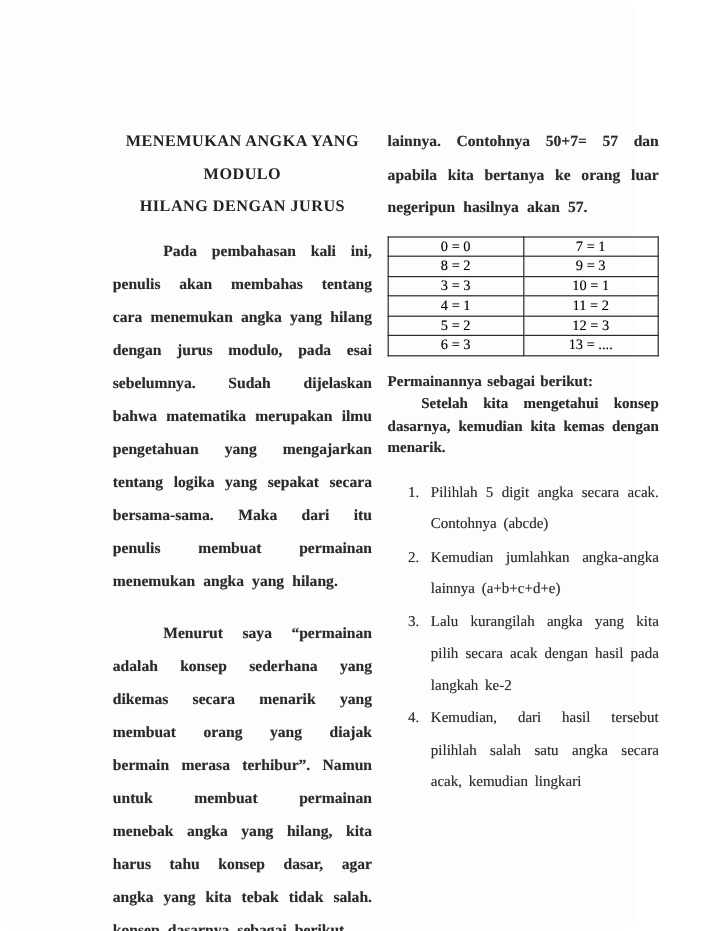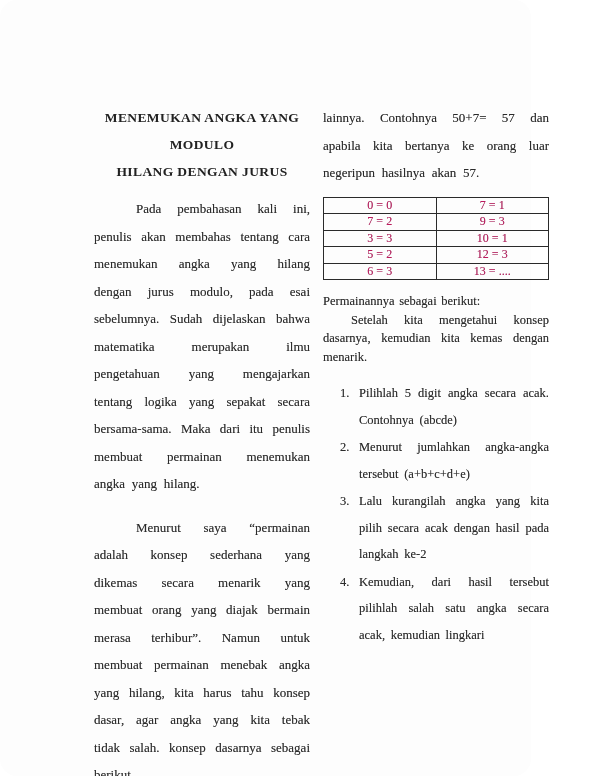--- a/index.html
+++ b/index.html
@@ -30,20 +30,21 @@
     color: #222;
     margin-bottom: 10px;
   }
 
   .para {
     font-size: 13px;
     line-height: 27.5px;
     text-align: justify;
     word-spacing: 3.5px;
     text-shadow: 0 0 0.6px rgba(40,40,40,0.45);
+    font-weight: bold;
   }
   .para.tight {
     font-size: 12.5px;
     line-height: 18.5px;
     word-spacing: 1.5px;
   }
   .indent-lg { text-indent: 42px; }
   .indent-md { text-indent: 28px; }
   .indent-sm { text-indent: 14px; }
   .mt        { margin-top: 16px; }
@@ -55,21 +56,21 @@
     margin: 10px 0 12px 0;
     table-layout: fixed;
   }
   table.modulo td {
     border: 1.6px solid #2a2a2a;
     text-align: center;
     font-size: 12px;
     line-height: 15px;
     height: 16.5px;
     padding: 0 2px;
-    color: #be185d;
+    color: #000000;
     text-shadow: 0 0 0.6px rgba(40,40,40,0.4);
   }
 
   ol.steps {
     margin-top: 14px;
     padding-left: 32px;
     font-size: 12.5px;
     line-height: 26.5px;
     text-align: justify;
     word-spacing: 2.5px;
@@ -96,42 +97,46 @@
   <div class="col col-right">
     <p class="para">lainnya. Contohnya 50+7= 57 dan apabila kita bertanya ke orang luar negeripun hasilnya akan 57.</p>
 
     <table class="modulo">
       <tbody>
           <tr>
             <td>0 = 0</td>
             <td>7  = 1</td>
           </tr>
           <tr>
-            <td>7 = 2</td>
+            <td>8 = 2</td>
             <td>9  = 3</td>
           </tr>
           <tr>
             <td>3 = 3</td>
             <td>10 = 1</td>
+          </tr>
+          <tr>
+            <td>4 = 1</td>
+            <td>11 = 2</td>
           </tr>
           <tr>
             <td>5 = 2</td>
             <td>12 = 3</td>
           </tr>
           <tr>
             <td>6 = 3</td>
             <td>13 = ....</td>
           </tr>
         </tbody>
     </table>
 
     <p class="para tight mt-sm">Permainannya sebagai berikut:</p>
     <p class="para tight indent-md">Setelah kita mengetahui konsep dasarnya, kemudian kita kemas dengan menarik.</p>
 
     <ol class="steps">
         <li>Pilihlah 5 digit angka secara acak. Contohnya (abcde)</li>
-        <li>Menurut jumlahkan angka-angka tersebut (a+b+c+d+e)</li>
+        <li>Kemudian jumlahkan angka-angka lainnya (a+b+c+d+e)</li>
         <li>Lalu kurangilah angka yang kita pilih secara acak dengan hasil pada langkah ke-2</li>
         <li>Kemudian, dari hasil tersebut pilihlah salah satu angka secara acak, kemudian lingkari</li>
       </ol>
   </div>
 
 </div>
 
 </body></html>

